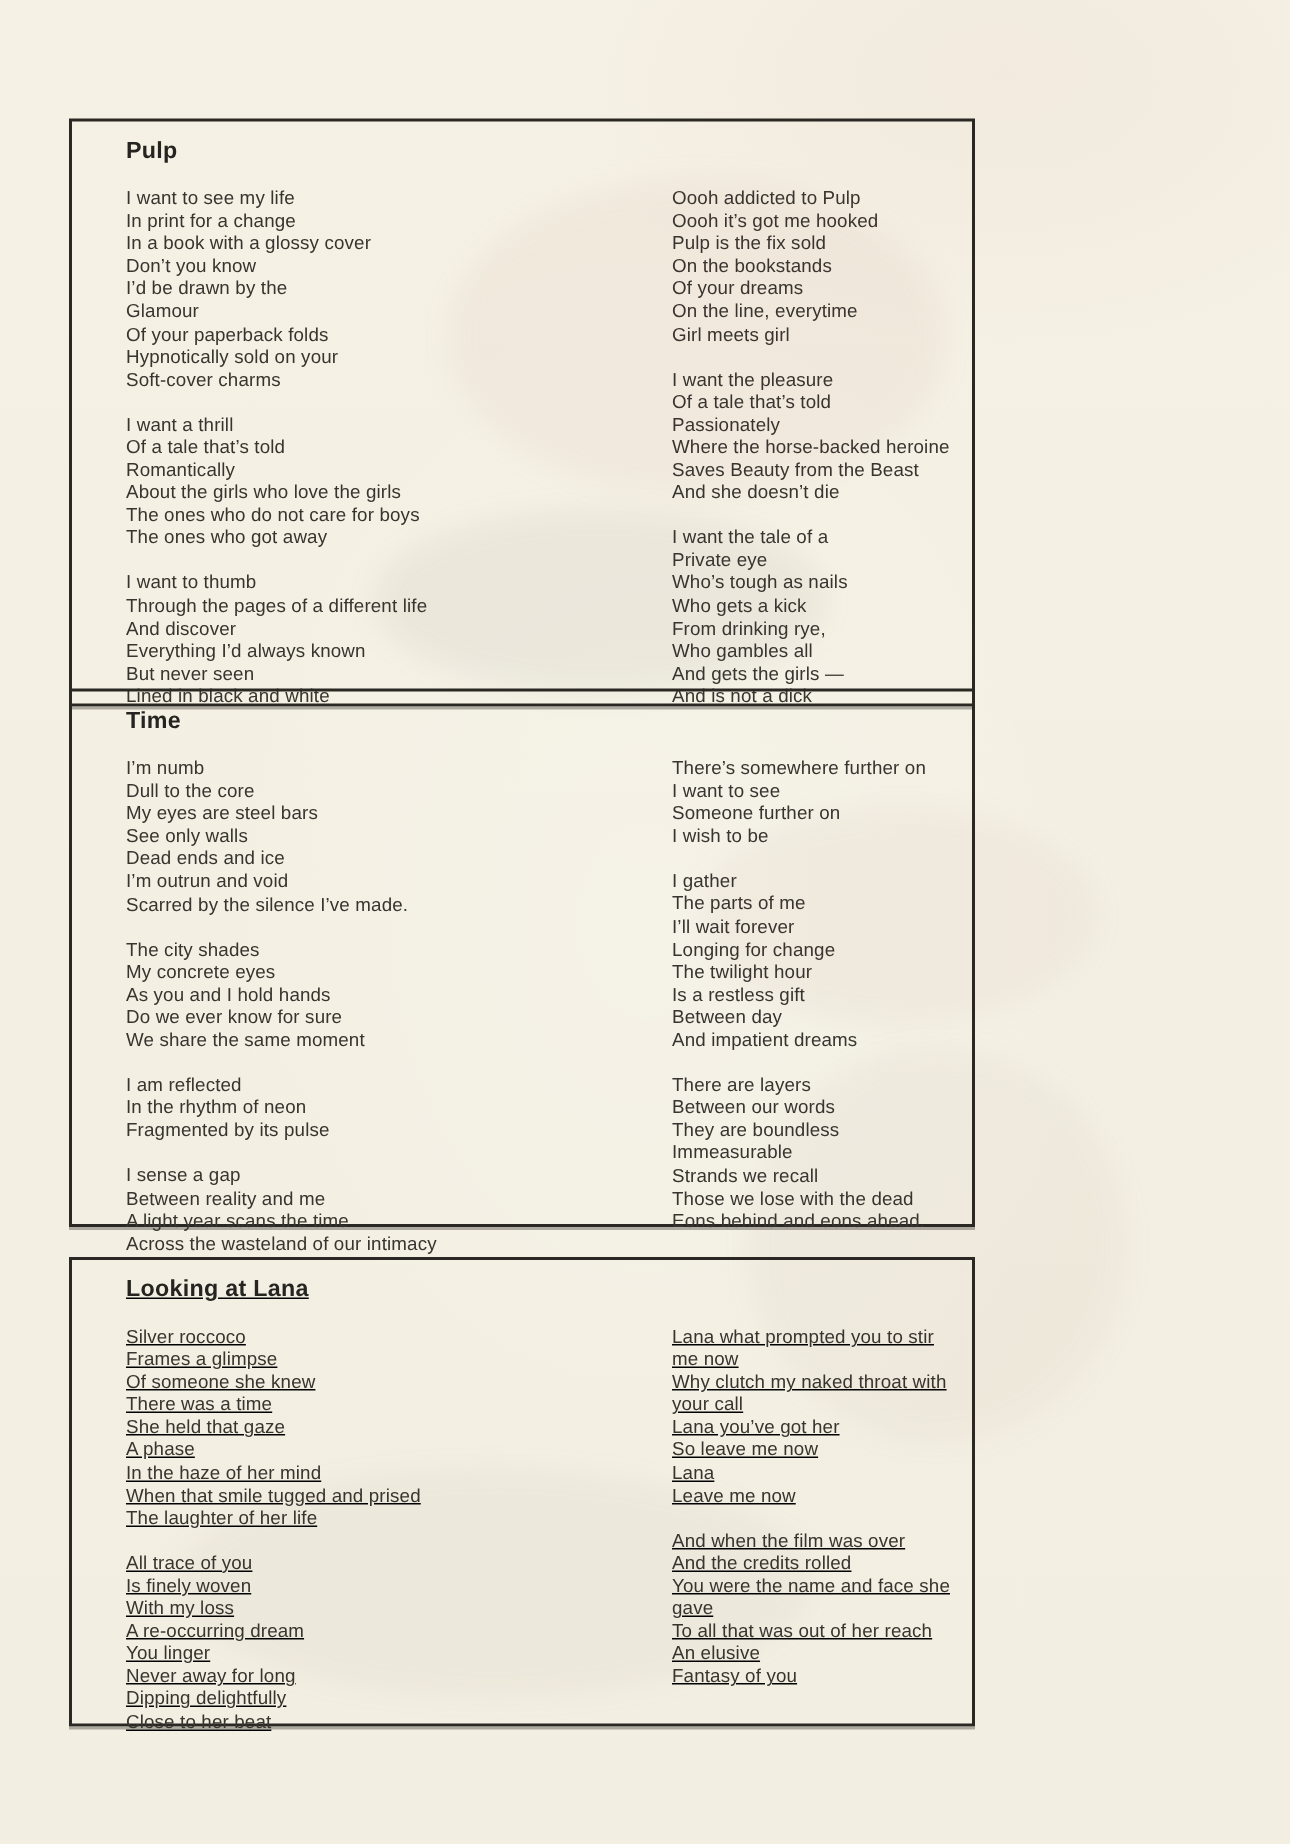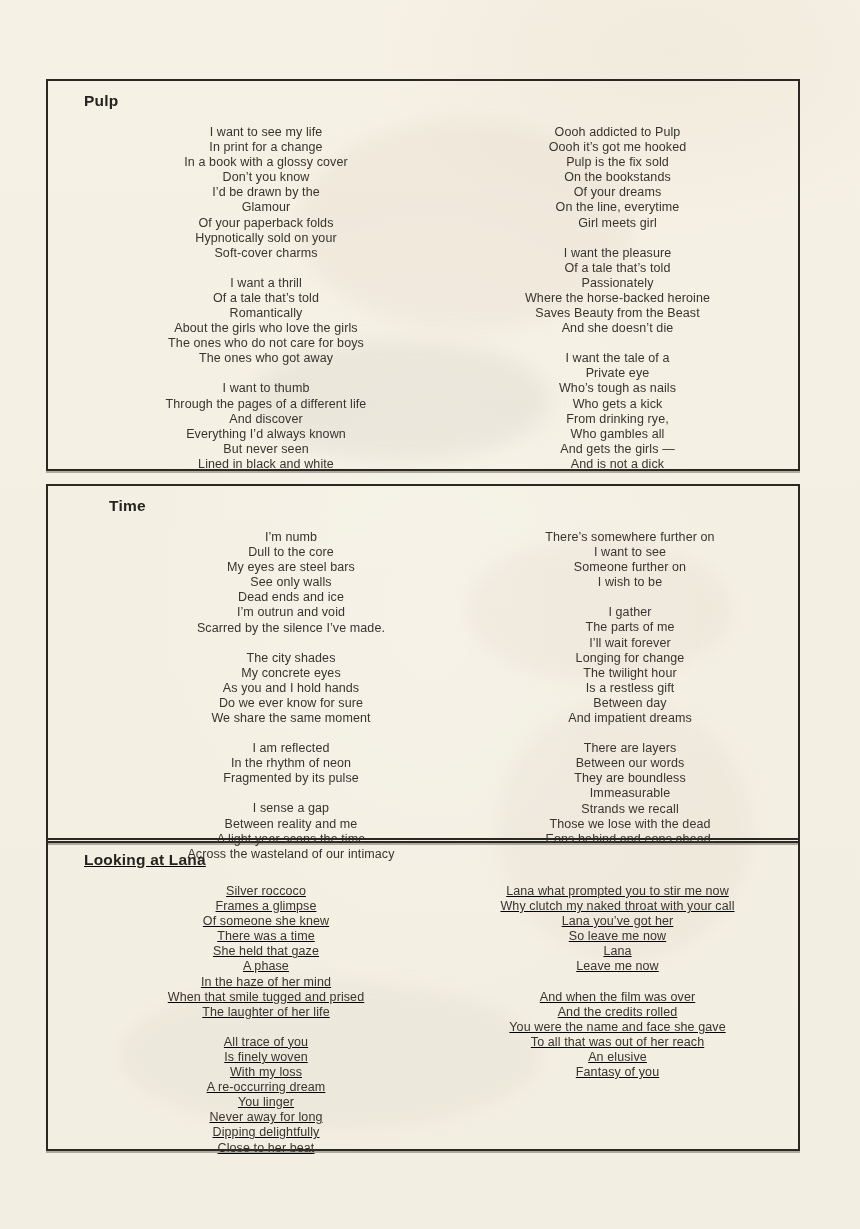--- a/index.html
+++ b/index.html
@@ -28,37 +28,36 @@
   }
   .g1 { left: 300px; top: 120px; width: 330px; height: 210px; background: rgba(205,170,160,0.10); }
   .g2 { left: 250px; top: 340px; width: 300px; height: 120px; background: rgba(160,150,140,0.10); }
   .g3 { left: 470px; top: 540px; width: 260px; height: 140px; background: rgba(205,170,160,0.09); }
   .g4 { left: 500px; top: 700px; width: 250px; height: 260px; background: rgba(190,160,150,0.08); }
   .g5 { left: 120px; top: 980px; width: 420px; height: 150px; background: rgba(170,160,145,0.07); }
 
   .box {
     position: absolute;
     left: 46px;
-    width: 754px;
+    width: 604px;
     border: 2px solid #2b2824;
     box-shadow: 0 2px 0 rgba(43,40,36,0.35);
     box-sizing: border-box;
     background: transparent;
   }
   .section-title {
     margin: 11px 0 0 36px;
     font-size: 15.5px;
     font-weight: bold;
     letter-spacing: 0.2px;
     color: #262420;
   }
   .cols {
     display: flex;
     margin: 15px 11px 0 36px;
-    text-align: center;
   }
   .col { box-sizing: border-box; }
   .col.left  { width: 364px; }
   .col.right { flex: 1; }
   .stanza {
     margin: 0 0 15px 0;
     font-size: 12.5px;
     line-height: 15.1px;
     color: #38342f;
     letter-spacing: 0.1px;
@@ -85,21 +84,21 @@
           <p class="stanza">I want to thumb<br>Through the pages of a different life<br>And discover<br>Everything I’d always known<br>But never seen<br>Lined in black and white</p>
         </div>
       <div class="col right">
           <p class="stanza">Oooh addicted to Pulp<br>Oooh it’s got me hooked<br>Pulp is the fix sold<br>On the bookstands<br>Of your dreams<br>On the line, everytime<br>Girl meets girl</p>
           <p class="stanza">I want the pleasure<br>Of a tale that’s told<br>Passionately<br>Where the horse-backed heroine<br>Saves Beauty from the Beast<br>And she doesn’t die</p>
           <p class="stanza">I want the tale of a<br>Private eye<br>Who’s tough as nails<br>Who gets a kick<br>From drinking rye,<br>Who gambles all<br>And gets the girls —<br>And is not a dick</p>
         </div>
     </div>
   </section>
 
-  <section class="box" style="top:484px;height:359px;padding-left:25px;">
+  <section class="box" style="top:459px;height:359px;">
     <h2 class="section-title">Time</h2>
     <div class="cols">
       <div class="col left">
           <p class="stanza">I’m numb<br>Dull to the core<br>My eyes are steel bars<br>See only walls<br>Dead ends and ice<br>I’m outrun and void<br>Scarred by the silence I’ve made.</p>
           <p class="stanza">The city shades<br>My concrete eyes<br>As you and I hold hands<br>Do we ever know for sure<br>We share the same moment</p>
           <p class="stanza">I am reflected<br>In the rhythm of neon<br>Fragmented by its pulse</p>
           <p class="stanza">I sense a gap<br>Between reality and me<br>A light year scans the time<br>Across the wasteland of our intimacy</p>
         </div>
       <div class="col right">
           <p class="stanza">There’s somewhere further on<br>I want to see<br>Someone further on<br>I wish to be</p>

